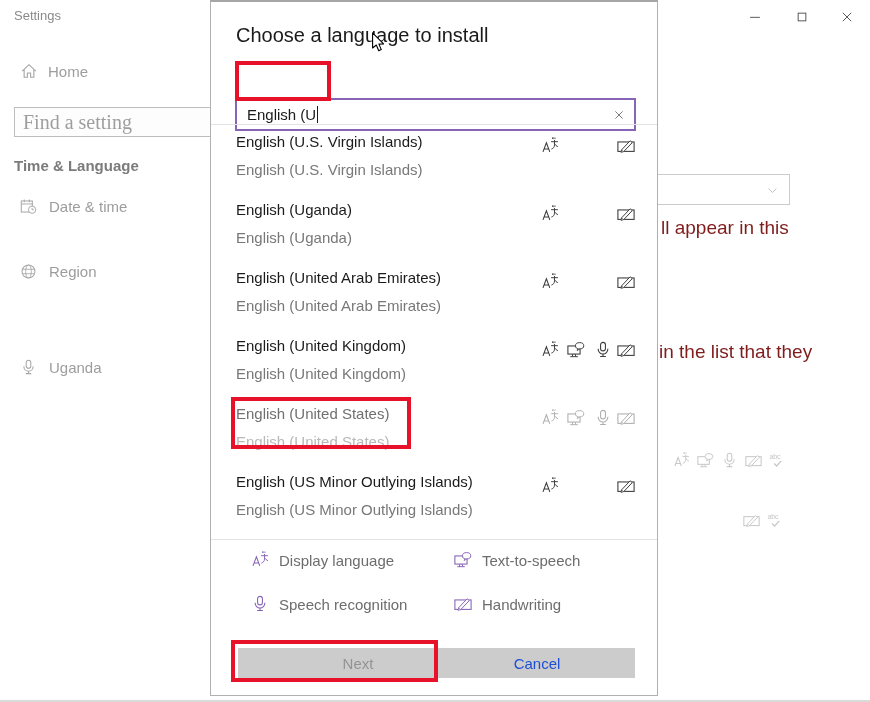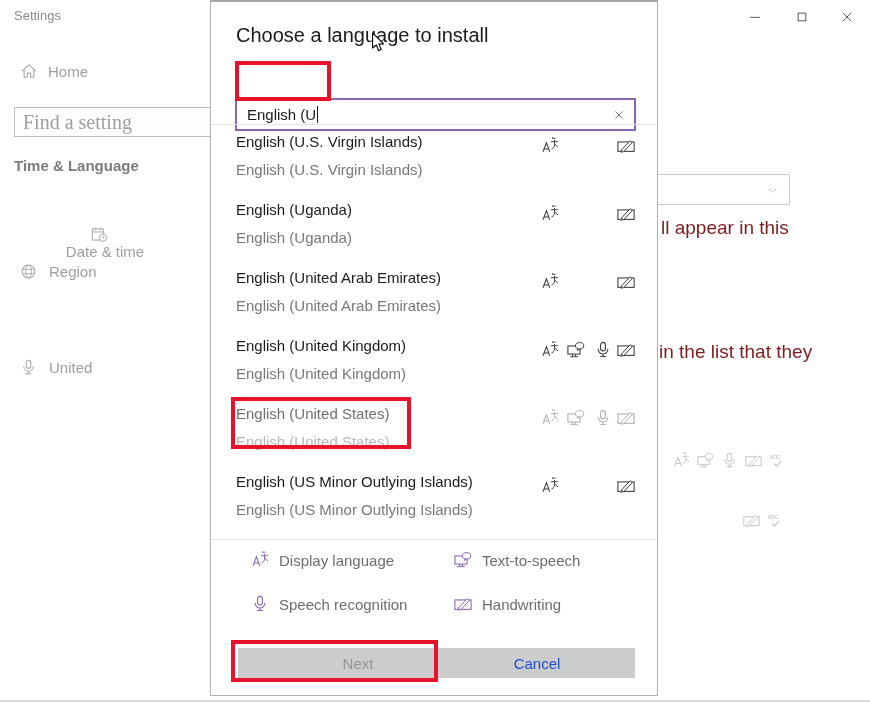--- a/index.html
+++ b/index.html
@@ -165,21 +165,21 @@
         </span>
       <span>Home</span>
     </div>
 
     <div class="abs find-box">
       <input type="text" placeholder="Find a setting" style="">
     </div>
 
     <div class="abs section-title">Time &amp; Language</div>
 
-    <div class="abs nav-item" style="top:220px;flex-direction:column;">
+    <div class="abs nav-item" style="top:186px;">
       <span class="bar"></span>
       <span class="icon">
           <svg>
             <use href="#s-calclock"></use>
           </svg>
         </span>
       <span>Date &amp; time</span>
     </div>
     <div class="abs nav-item" style="top:251px;">
       <span class="bar"></span>
@@ -190,21 +190,21 @@
         </span>
       <span>Region</span>
     </div>
     <div class="abs nav-item" style="top:347px;">
       <span class="bar"></span>
       <span class="icon">
           <svg>
             <use href="#s-mic"></use>
           </svg>
         </span>
-      <span>United</span>
+      <span>Uganda</span>
     </div>
 
     <div class="abs bg-dropdown">
       <span class="icon">
           <svg>
             <use href="#s-chev"></use>
           </svg>
         </span>
     </div>
     <div class="abs bg-frag" style="left:661px;top:217px;">ll appear in this</div>

